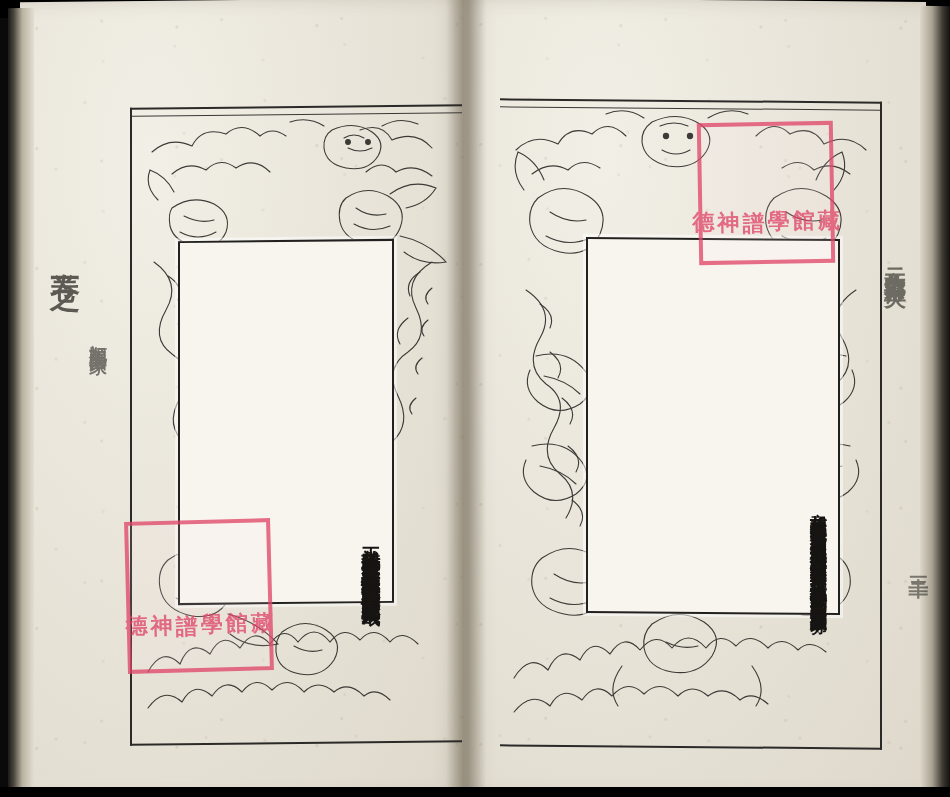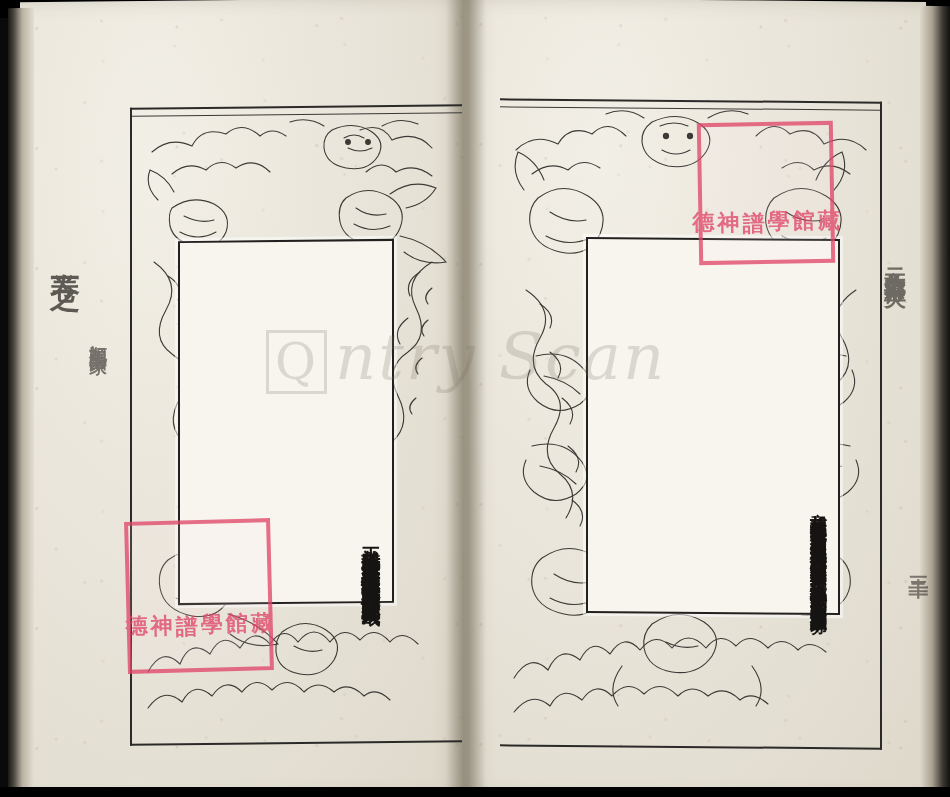--- a/index.html
+++ b/index.html
@@ -423,20 +423,17 @@
 
     <div class="seal bottom-left">
       <span class="sc">德</span>
       <span class="sc">神</span>
       <span class="sc">譜</span>
       <span class="sc">學</span>
       <span class="sc">館</span>
       <span class="sc">藏</span>
     </div>
 
-    <div class="watermark">
-      <span class="wm-box">Q</span><span>ntry Scan</span>
-    </div>
 
   </div>
 
   <div class="photo-edge-bottom"></div>
 </div>
 
 </body></html>

